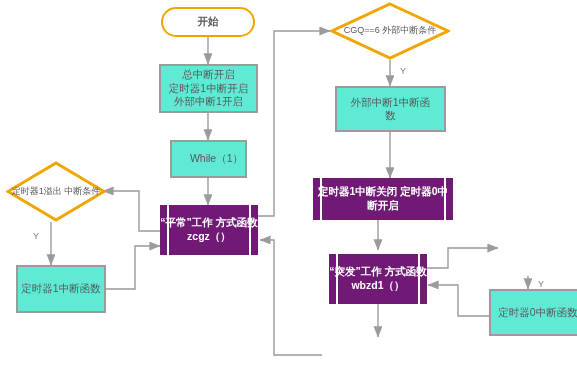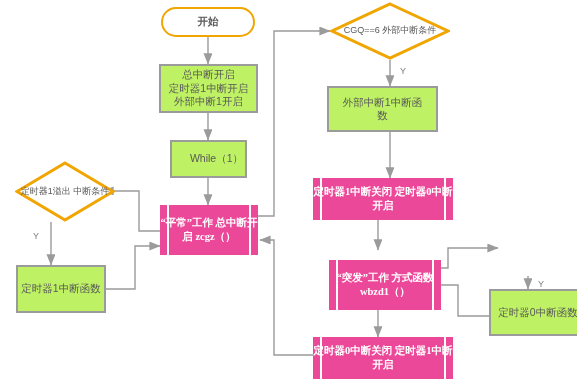--- a/index.html
+++ b/index.html
@@ -18,30 +18,29 @@
   .terminator{
     border:2.5px solid #F0A500;
     border-radius:22px;
     background:#ffffff;
   }
   .terminator .txt{color:#595959;font-size:10.5px;font-weight:600;}
 
   
   .process{
     border:2px solid #9b9b9b;
-    background:#bef264;
+    background:#5eead4;
   }
   .process .txt{color:#595959;font-size:10.5px;}
 
   
   .subroutine{
-    background:#ec4899;
+    background:#701a75;
     border:0;
     position:absolute;
-    font-family:Liberation Serif, serif;
   }
   .subroutine .inner{
     position:absolute;left:0;top:0;right:0;bottom:0;
     display:flex;align-items:center;justify-content:center;text-align:center;
   }
   .subroutine .bar{
     position:absolute;top:0;bottom:0;width:1.6px;background:#ffffff;
   }
   .subroutine .bar.l{left:7px;}
   .subroutine .bar.r{right:7px;}
@@ -118,26 +117,26 @@
 
   <div class="node process" style="left:170px;top:140px;width:77px;height:38px;padding-left:16px;">
     <span class="txt">While（1）</span>
   </div>
 
   <div class="subroutine" style="left:160px;top:205px;width:98px;height:50px;">
     <span class="bar l"></span>
     <span class="bar r"></span>
     <span class="inner">
       <span class="txt">“平常”工作
-总中断开启
+方式函数
 zcgz（）</span>
     </span>
   </div>
 
-  <div class="decision" style="left:15px;top:161px;width:100px;height:61px;">
+  <div class="decision" style="left:6px;top:161px;width:100px;height:61px;">
     <svg class="dshape" viewBox="0 0 100 61">
       <polygon points="50,2 98,30.5 50,59 2,30.5" fill="#ffffff" stroke="#F0A500" stroke-width="3"></polygon>
     </svg>
     <span class="dlabel">
       <span class="txt">定时器1溢出
 中断条件</span>
     </span>
   </div>
 
   <div class="node process" style="left:16px;top:265px;width:90px;height:48px;">
@@ -147,55 +146,47 @@
   <div class="decision" style="left:330px;top:2px;width:120px;height:58px;">
     <svg class="dshape" viewBox="0 0 120 58">
       <polygon points="60,2 118,29 60,56 2,29" fill="#ffffff" stroke="#F0A500" stroke-width="3"></polygon>
     </svg>
     <span class="dlabel">
       <span class="txt">CGQ==6
 外部中断条件</span>
     </span>
   </div>
 
-  <div class="node process" style="left:327px;top:86px;width:111px;height:46px;">
+  <div class="node process" style="left:335px;top:86px;width:111px;height:46px;">
     <span class="txt">外部中断1中断函
 数</span>
   </div>
 
   <div class="subroutine" style="left:313px;top:178px;width:140px;height:42px;">
     <span class="bar l"></span>
     <span class="bar r"></span>
     <span class="inner">
       <span class="txt">定时器1中断关闭
 定时器0中断开启</span>
     </span>
   </div>
 
-  <div class="subroutine" style="left:329px;top:260px;width:112px;height:50px;">
+  <div class="subroutine" style="left:329px;top:254px;width:98px;height:50px;">
     <span class="bar l"></span>
     <span class="bar r"></span>
     <span class="inner">
       <span class="txt">“突发”工作
 方式函数
 wbzd1（）</span>
     </span>
   </div>
 
 
   <div class="node process" style="left:489px;top:289px;width:98px;height:47px;">
     <span class="txt">定时器0中断函数</span>
   </div>
 
-  <div class="subroutine" style="left:313px;top:337px;width:140px;height:42px;">
-    <span class="bar l"></span>
-    <span class="bar r"></span>
-    <span class="inner">
-      <span class="txt">定时器0中断关闭
-定时器1中断开启</span>
-    </span>
-  </div>
 
   <span class="edgelabel" style="left:33px;top:231px;">Y</span>
   <span class="edgelabel" style="left:400px;top:66px;">Y</span>
   <span class="edgelabel" style="left:538px;top:279px;">Y</span>
 
 </div>
 
 </body></html>

